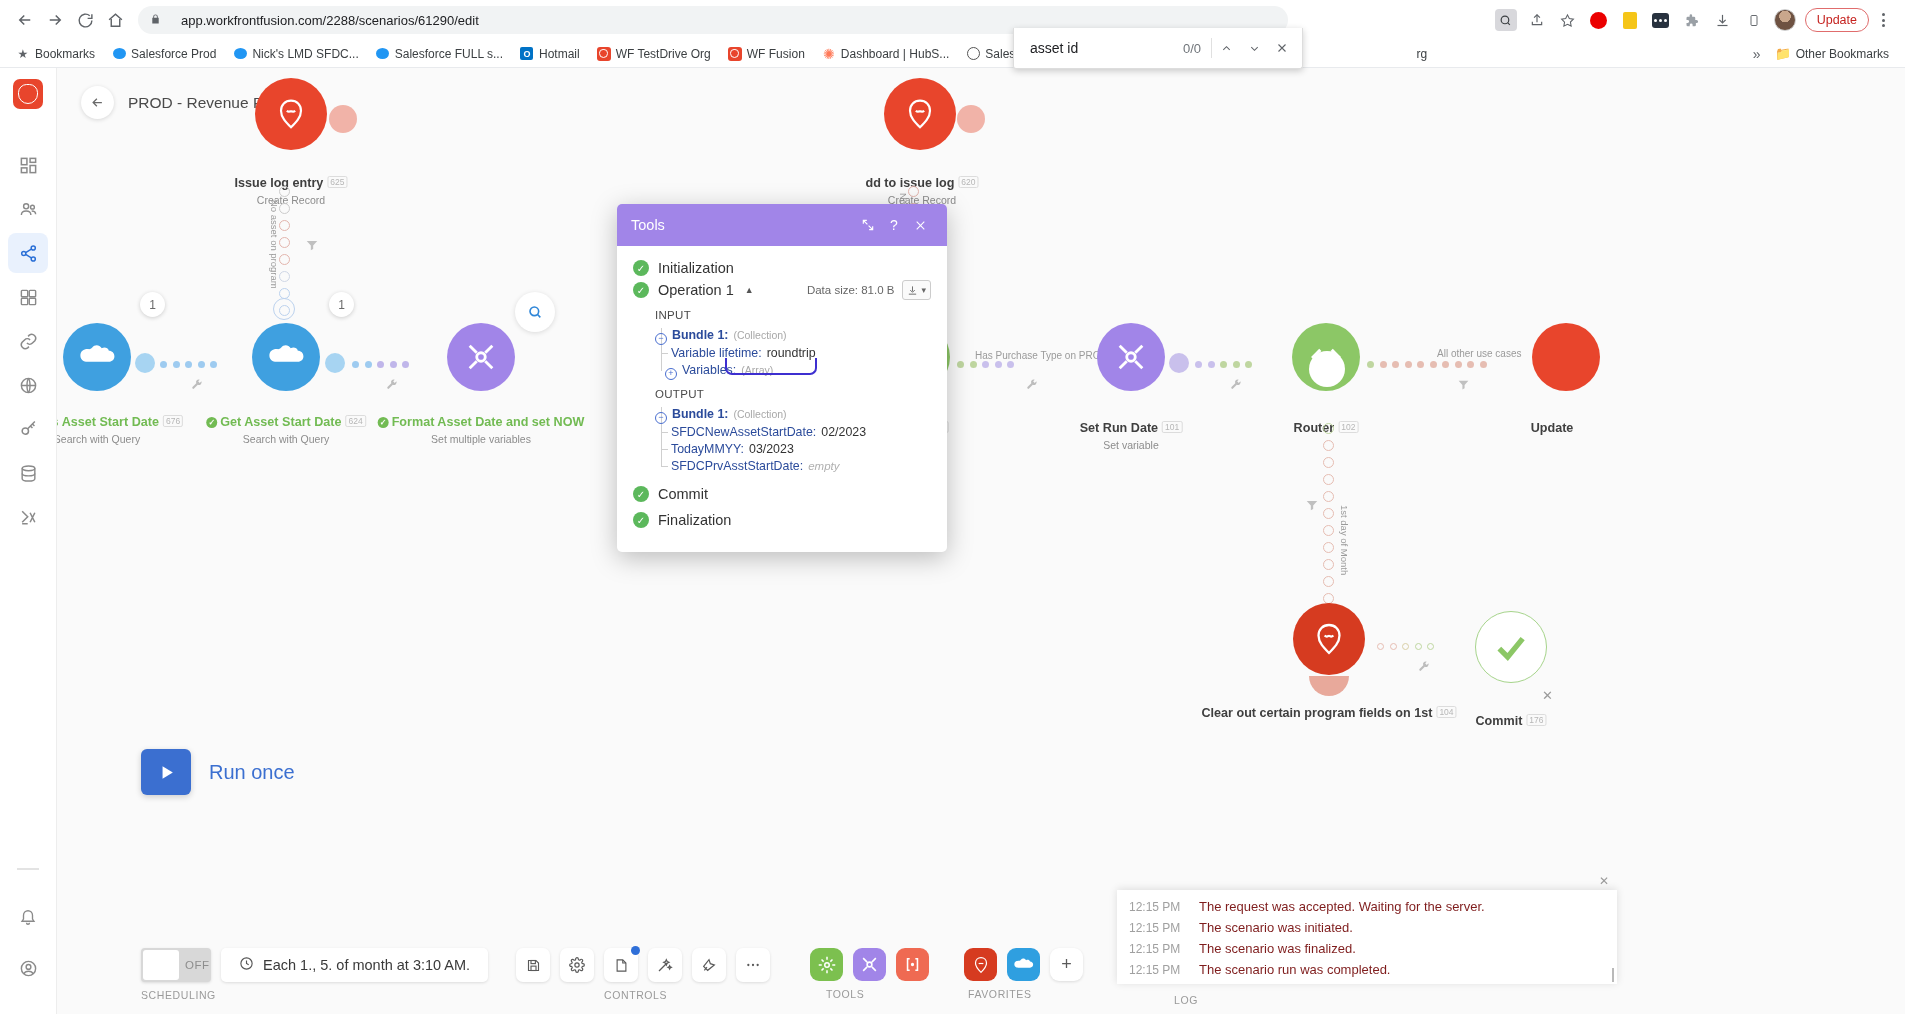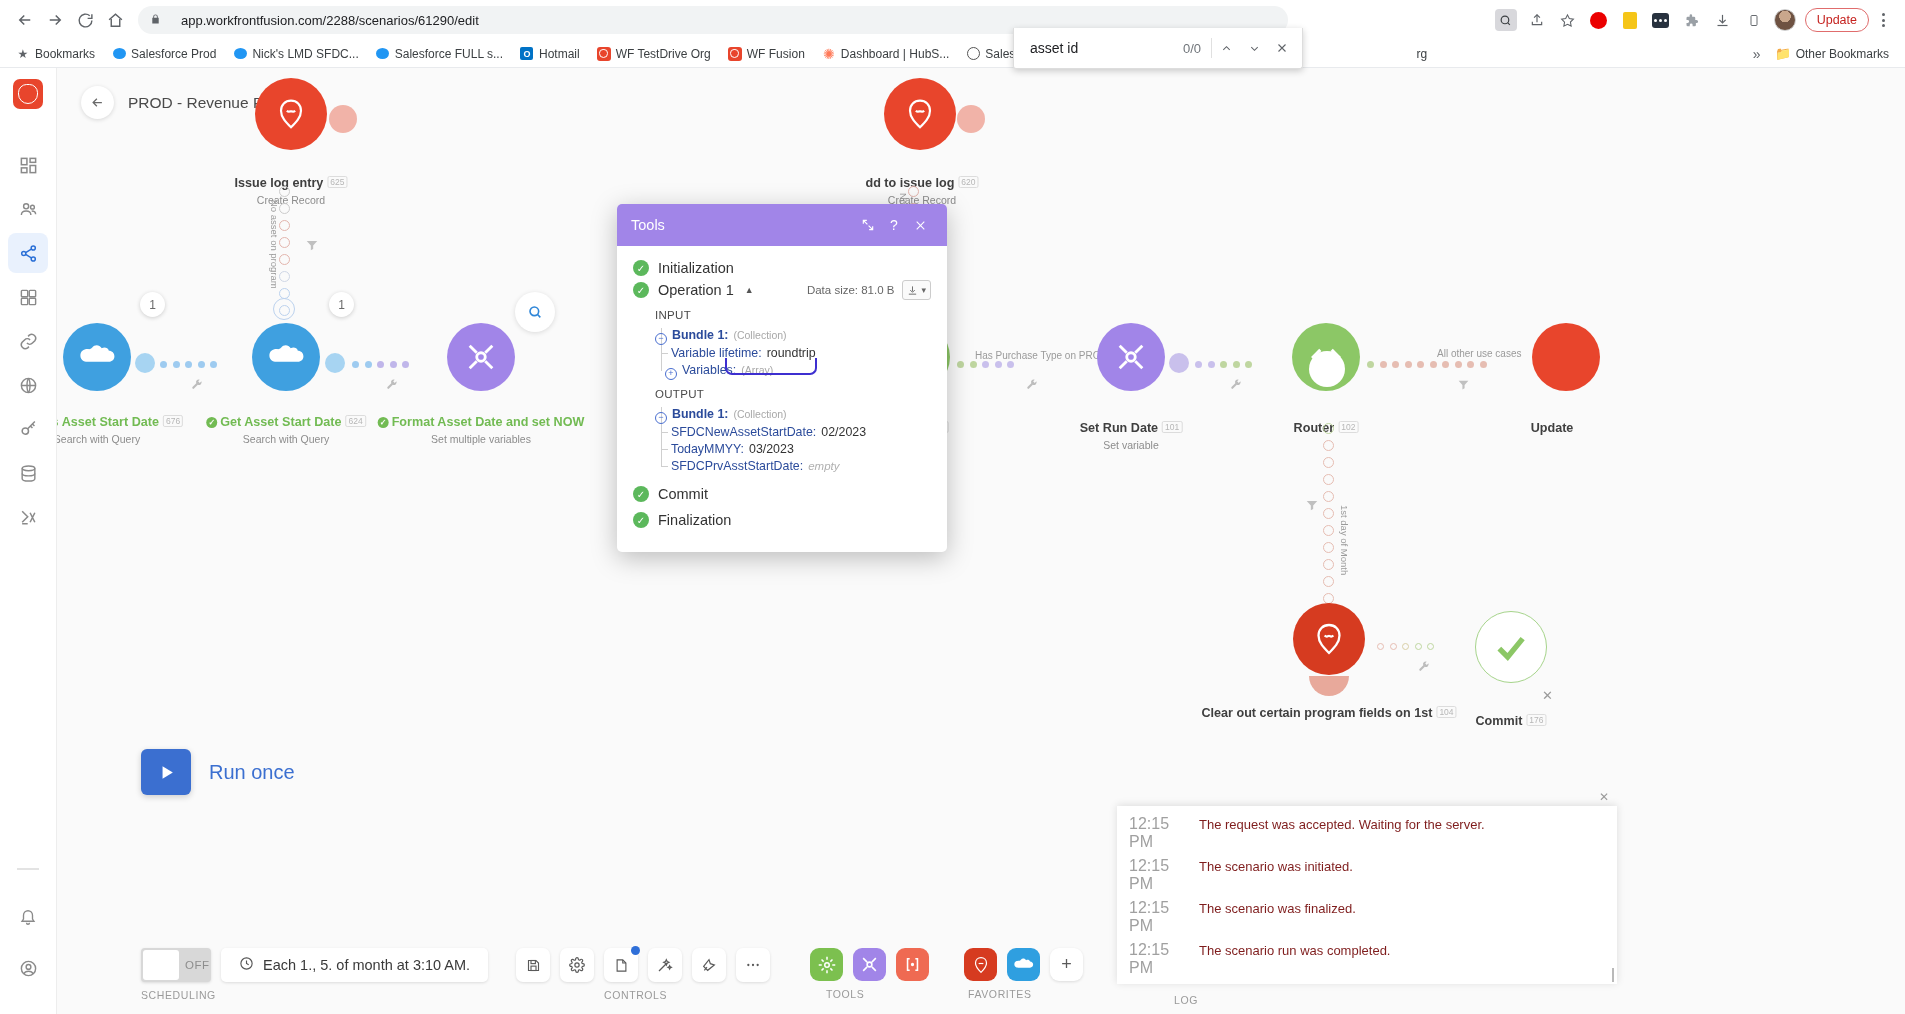--- a/index.html
+++ b/index.html
@@ -241,21 +241,21 @@
   .tbtn { width: 33px; height: 33px; border-radius: 9px; display: flex; align-items: center; justify-content: center; color: #fff; font-size: 15px; }
   .plusbtn { width: 33px; height: 33px; border-radius: 9px; background: #fff; box-shadow: 0 1px 3px rgba(0,0,0,.12);
              display: flex; align-items: center; justify-content: center; color: #5a5a5a; font-size: 18px; }
 
   
   .logpanel {
     position: absolute; left: 1060px; bottom: 30px; width: 500px; background: #fff;
     box-shadow: 0 -1px 8px rgba(0,0,0,.12); z-index: 30; padding: 6px 0 4px 0;
   }
   .logrow { display: flex; align-items: baseline; gap: 14px; padding: 3px 12px; font-size: 13px; }
-  .logtime { color: #a0a0a0; font-size: 16px; width: 56px; flex: 0 0 auto; }
+  .logtime { color: #a0a0a0; font-size: 12px; width: 56px; flex: 0 0 auto; }
   .logmsg { color: #7f1d1d; }
   .log-x { position: absolute; right: 8px; top: -16px; color: #9a9a9a; font-size: 12px; }
   .log-cap { position: absolute; left: 1060px; bottom: 8px; font-size: 10.5px; color: #9a9a9a; letter-spacing: .6px; }
   .log-scroll { position: absolute; right: 3px; bottom: 2px; width: 2px; height: 14px; background: #b9b9b9; }
 </style>
 </head>
 <body>
 
 <div id="app">
 

